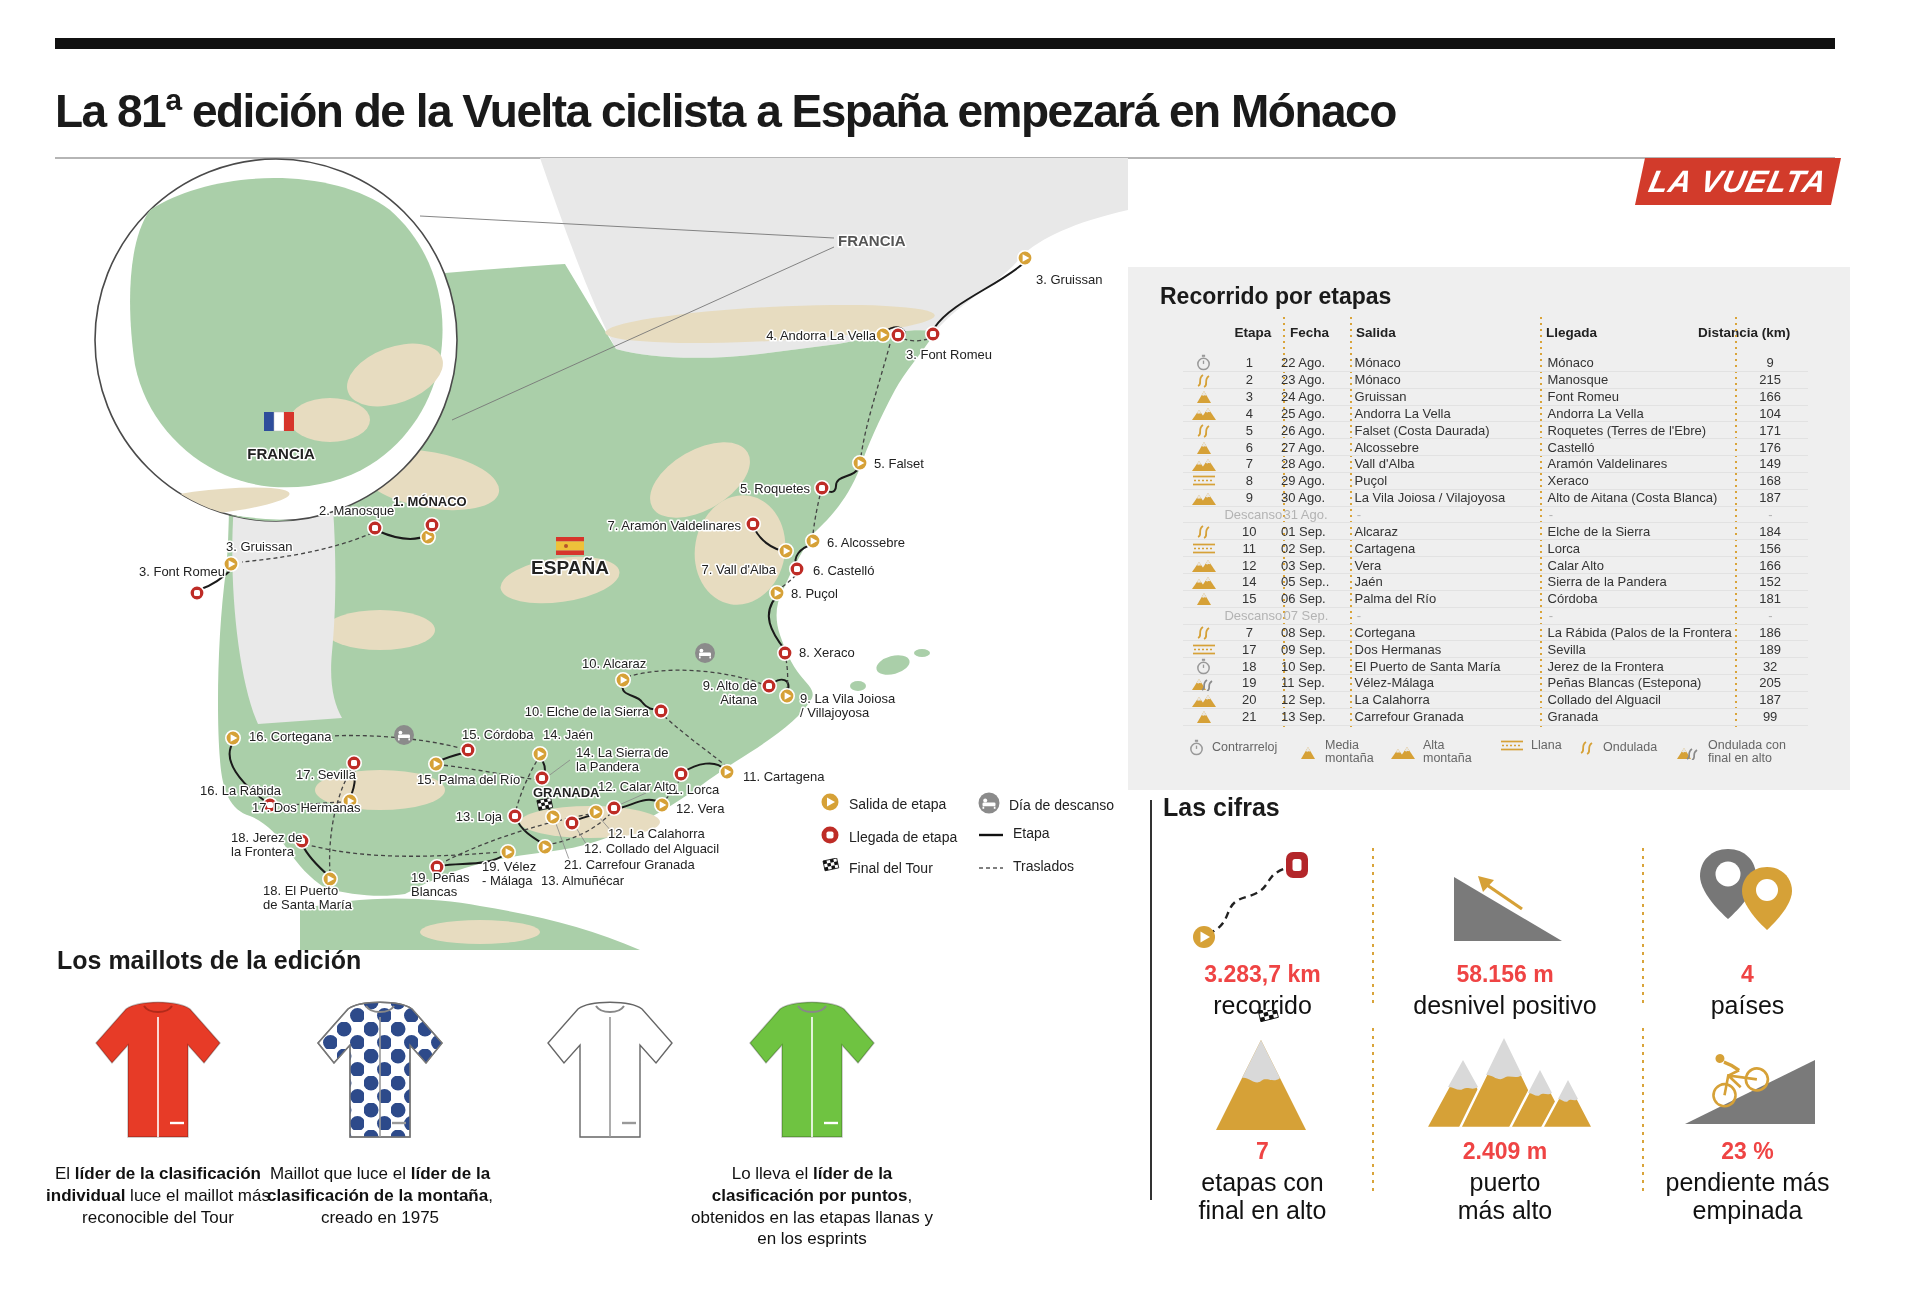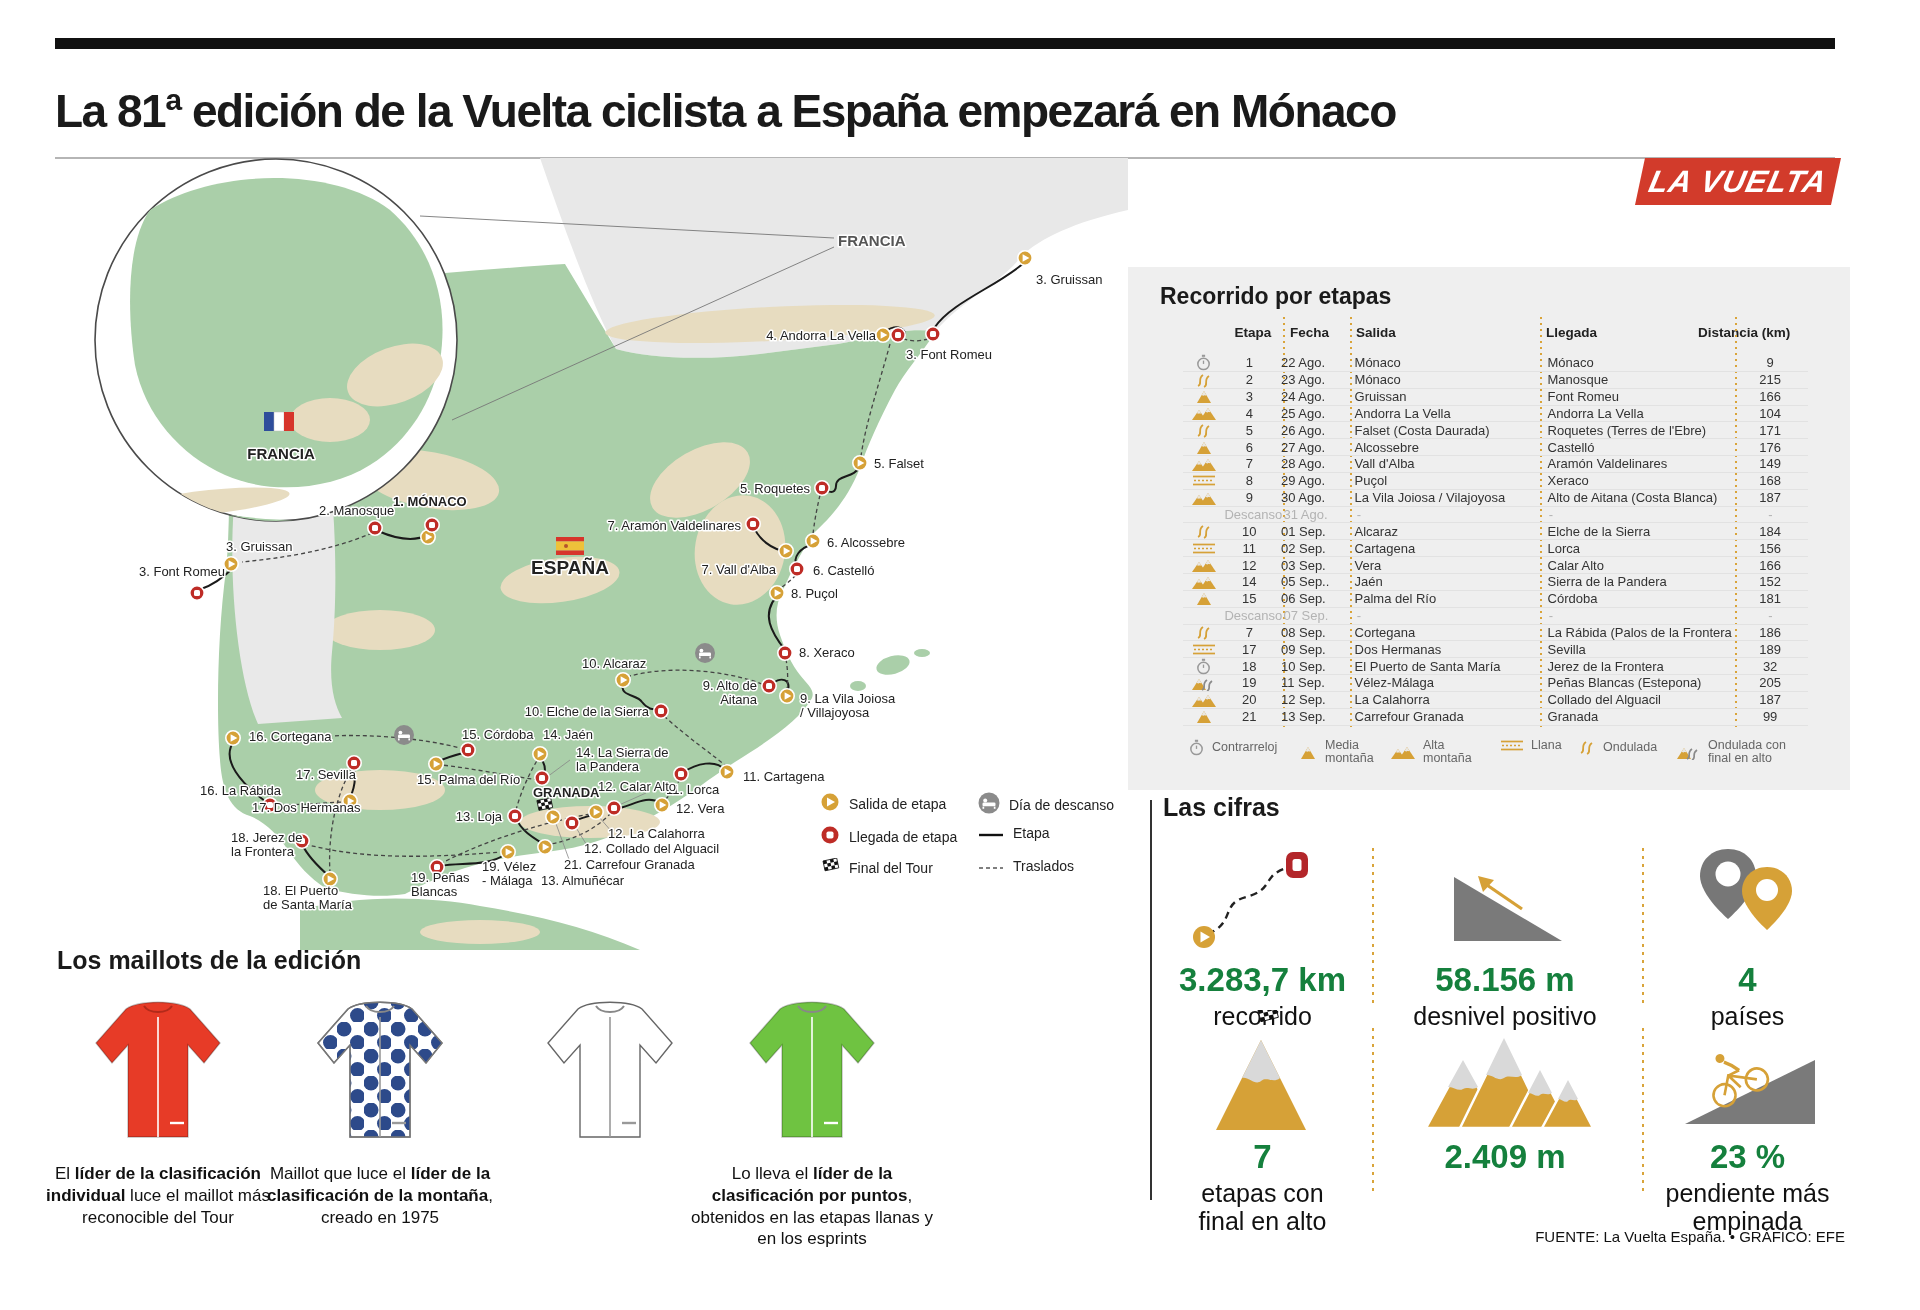--- a/index.html
+++ b/index.html
@@ -35,21 +35,21 @@
   .stage-legend{position:absolute;top:464px;left:0;width:687px;height:52px;}
   .stage-legend .item{position:absolute;display:flex;align-items:center;gap:7px;font-size:12.5px;
         color:#666;line-height:13px;white-space:nowrap;}
   
   .cifras-head{left:1163px;top:793px;font-size:25px;font-weight:bold;}
   .cifras-rule{left:1150px;top:800px;width:2px;height:400px;background:#333;}
   .cdash{position:absolute;width:2px;
         background-image:repeating-linear-gradient(to bottom,#d9a43a 0 3px,transparent 3px 8px);}
   .cifra-cell{position:absolute;text-align:center;}
   .cifra-icon{display:flex;justify-content:center;align-items:flex-end;height:110px;}
-  .cifra-value{font-size:33px;font-weight:bold;color:#15803d;margin-top:6px;}
+  .cifra-value{font-size:23px;font-weight:bold;color:#ef4444;margin-top:6px;}
   .cifra-label{font-size:25px;color:#111;line-height:1.12;margin-top:3px;}
   
   .maillots-head{left:57px;top:946px;font-size:25px;font-weight:bold;}
   .maillot{position:absolute;width:250px;text-align:center;}
   .maillot .cap{font-size:17px;line-height:1.28;color:#111;margin-top:14px;}
   .footer{left:1245px;top:1228px;width:600px;text-align:right;font-size:15px;color:#111;}
 </style>
 </head>
 <body>
 
@@ -790,20 +790,21 @@
               <path d="M42,106 L86,16 L130,106 Z" fill="#d6a137"></path>
               <path d="M68,53 L86,16 L104,53 C97,58 92,52 86,56 C80,60 74,52 68,53 Z" fill="#d9d9d9" stroke="none"></path>
               <path d="M92,106 L122,48 L152,106 Z" fill="#d6a137"></path>
               <path d="M110,71 L122,48 L134,71 C129,74 126,70 122,73 C118,76 114,70 110,71 Z" fill="#d9d9d9" stroke="none"></path>
               <path d="M124,106 L150,58 L175,106 Z" fill="#d6a137"></path>
               <path d="M140,77 L150,58 L160,77 C156,80 153,76 150,79 C147,82 143,76 140,77 Z" fill="#d9d9d9" stroke="none"></path>
             </g>
           </svg>
         </div>
         <div class="cifra-value">2.409 m</div>
+        <div class="cifra-label">puerto<br>más alto</div>
       </div>
       <div class="cifra-cell abs" style="left: 1650px; top: 1022px; width: 195px;">
         <div class="cifra-icon">
           <svg width="150" height="100" viewBox="0 0 150 100">
             <path d="M12,92 L142,92 L142,28 Z" fill="#7a7a7a"></path>
             <g transform="translate(58,40) rotate(-26)" stroke="#d6a137" fill="none" stroke-width="2.6">
               <circle cx="-16" cy="18" r="11"></circle>
               <circle cx="20" cy="18" r="11"></circle>
               <path d="M-16,18 L-4,2 L20,18 M-4,2 L8,2 M2,18 L-4,2"></path>
               <path d="M8,2 C4,-6 0,-10 -2,-12" stroke-width="3.4"></path>
@@ -848,14 +849,13 @@
           <line x1="82" y1="128" x2="96" y2="128" stroke="#999" stroke-width="2.4"></line>
         </svg></div>
       <div class="maillot abs" style="left: 687px; top: 995px;"><svg width="140" height="150" viewBox="0 0 140 150">
           <path d="M38,14 C50,5 90,5 102,14 L132,48 L116,68 L100,50 L100,142 L40,142 L40,50 L24,68 L8,48 Z" fill="#6fc341" stroke="rgba(0,0,0,0.25)" stroke-width="1.4"></path>
           <path d="M56,11 C61,19 79,19 84,11" fill="none" stroke="#888" stroke-width="2"></path>
           <line x1="70" y1="22" x2="70" y2="142" stroke="#ffffff" stroke-width="1.6"></line>
           <line x1="82" y1="128" x2="96" y2="128" stroke="#ffffff" stroke-width="2.4"></line>
         </svg><div class="cap"><span>Lo lleva el </span><b>líder de la clasificación por puntos</b><span>, obtenidos en las etapas llanas y en los esprints</span></div></div>
     </div>
 
-  <div class="abs footer">FUENTE: La Vuelta España. • GRÁFICO: EFE</div>
 </div>
 
 </body></html>

